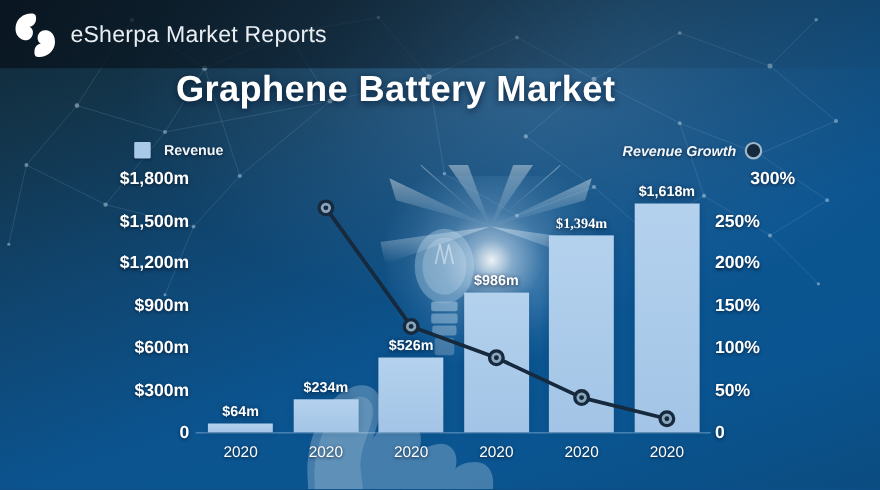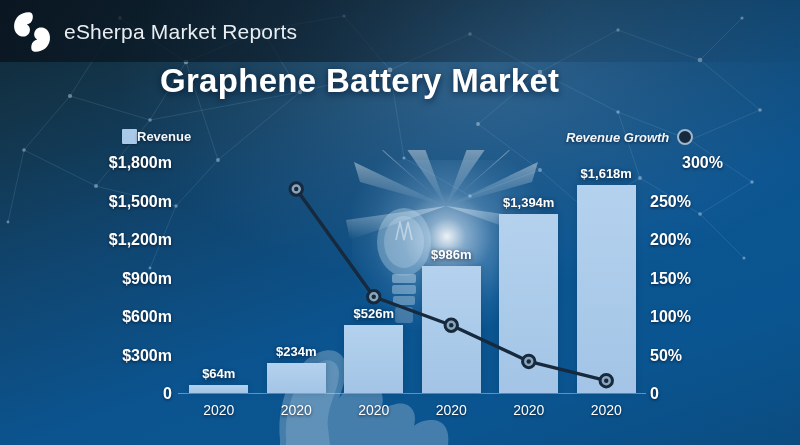--- a/index.html
+++ b/index.html
@@ -60,21 +60,21 @@
   #page-title {
     position: absolute; left: 160px; top: 62px;
     font-size: 33px; font-weight: 700; color: #ffffff;
     letter-spacing: .3px; white-space: nowrap;
     text-shadow: 0 2px 7px rgba(0,20,45,0.75);
   }
 
   
   #legend-left {
     position: absolute; left: 122px; top: 129px;
-    display: flex; align-items: center; gap: 0;
+    display: flex; align-items: center; gap: 12px;
   }
   #legend-left .swatch {
     width: 15px; height: 15px; background: #a9c9e9; border-radius: 1px;
     box-shadow: 0 1px 2px rgba(0,0,0,.3);
   }
   #legend-left .lbl, #legend-right .lbl {
     font-size: 13px; font-weight: 700; color: #f2f6fa;
     text-shadow: 0 1px 3px rgba(0,16,36,.7); white-space: nowrap;
   }
   #legend-right {
@@ -269,21 +269,21 @@
   <div id="bars-group">
       <div class="bar" style="left: 189.25px; top: 384.787px; height: 8.21333px;"></div>
       <div class="bar-label" style="left: 173.75px; top: 365.787px;">$64m</div>
       <div class="bar" style="left: 266.75px; top: 362.97px; height: 30.03px;"></div>
       <div class="bar-label" style="left: 251.25px; top: 343.97px;">$234m</div>
       <div class="bar" style="left: 344.25px; top: 325.497px; height: 67.5033px;"></div>
       <div class="bar-label" style="left: 328.75px; top: 306.497px;">$526m</div>
       <div class="bar" style="left: 421.75px; top: 266.463px; height: 126.537px;"></div>
       <div class="bar-label" style="left: 406.25px; top: 247.463px;">$986m</div>
       <div class="bar" style="left: 499.25px; top: 214.103px; height: 178.897px;"></div>
-      <div class="bar-label" style="left: 483.75px; top: 195.103px;">$1,394m</div>
+      <div class="bar-label" style="left: 483.75px; top: 195.103px; font-family: Liberation Serif, serif;">$1,394m</div>
       <div class="bar" style="left: 576.75px; top: 185.357px; height: 207.643px;"></div>
       <div class="bar-label" style="left: 561.25px; top: 166.357px;">$1,618m</div>
     </div>
 
   <svg id="growth-svg" viewBox="0 0 800 445">
       <polyline points="296.25,188.95000000000002 373.75,296.75 451.25,325.24 528.75,361.43 606.25,380.68" fill="none" stroke="#16293d" stroke-width="3.4" stroke-linejoin="round" stroke-linecap="round"></polyline>
       <circle cx="296.25" cy="188.95000000000002" r="6.2" fill="#8aa6bd" stroke="#16293d" stroke-width="3"></circle>
       <circle cx="296.25" cy="188.95000000000002" r="2.2" fill="#16293d"></circle>
       <circle cx="373.75" cy="296.75" r="6.2" fill="#8aa6bd" stroke="#16293d" stroke-width="3"></circle>
       <circle cx="373.75" cy="296.75" r="2.2" fill="#16293d"></circle>

